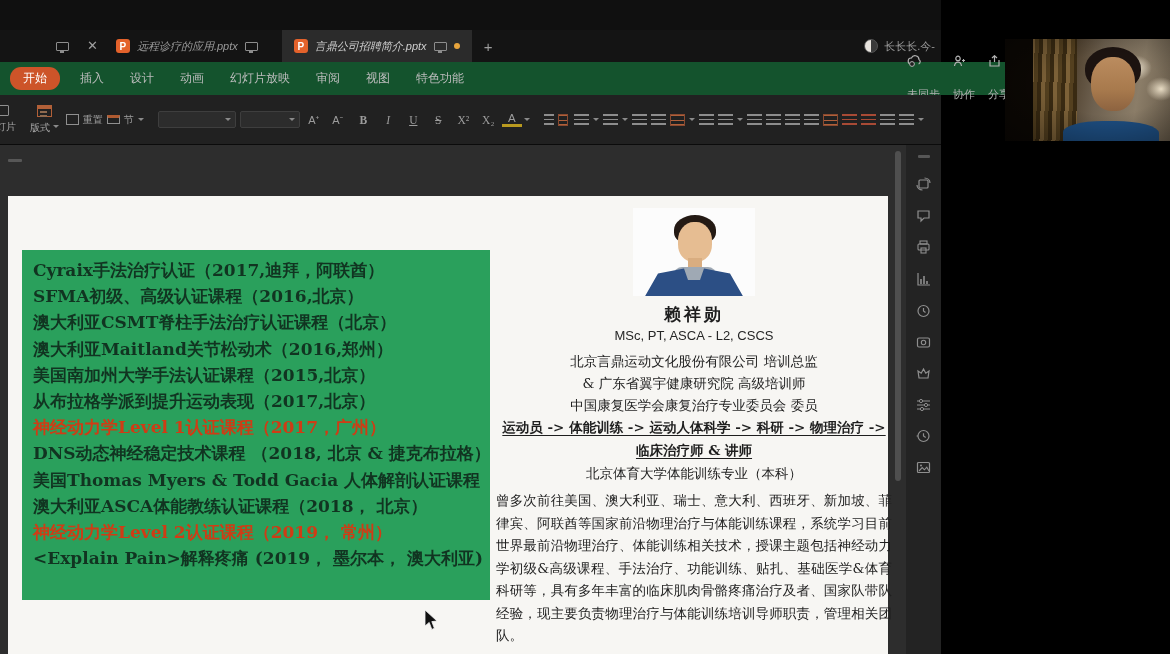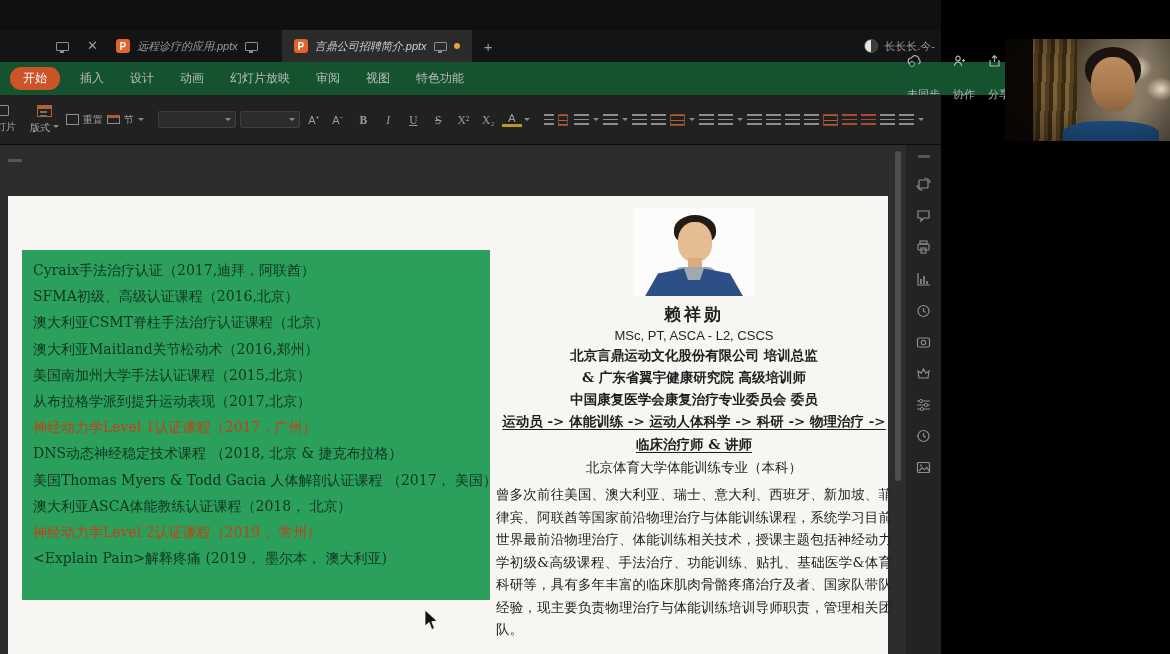--- a/index.html
+++ b/index.html
@@ -94,34 +94,34 @@
   .rail { position:absolute; left:906px; top:0; width:35px; height:509px; background:#232323;
           display:flex; flex-direction:column; align-items:center; padding-top:10px; gap:16px; }
   .rail-dash { width:12px; height:3px; background:#565656; border-radius:1px; margin-bottom:2px; }
   .rail svg { display:block; }
 
   
   .slide { position:absolute; left:8px; top:51px; width:880px; height:500px; background:#f7f6f3;
            font-family:"DejaVu Serif",serif; color:#1e1e1e; }
   .greenbox { position:absolute; left:14px; top:54px; width:468px; height:350px; background:#2aa05c;
               padding:7px 0 0 11px; overflow:hidden; }
-  .cert { font-size:14px; line-height:26.2px; color:#113421; font-weight:400; white-space:nowrap; }
+  .cert { font-size:17px; line-height:26.2px; color:#113421; font-weight:700; white-space:nowrap; }
   .cert.red { color:#cf3c15; }
 
   .profile { position:absolute; left:488px; top:8px; width:396px; text-align:center; }
   .portrait { position:relative; margin:4px auto 0; width:122px; height:88px; background:#fcfcfc; overflow:hidden; }
   .p-hair { position:absolute; left:41px; top:7px; width:42px; height:30px; background:#241a14; border-radius:50% 50% 42% 42%; }
   .p-face { position:absolute; left:45px; top:14px; width:34px; height:40px; background:#e6bd92; border-radius:46% 46% 44% 44%; }
   .p-neck { position:absolute; left:55px; top:50px; width:14px; height:12px; background:#d9ad80; }
   .p-shirt { position:absolute; left:41px; top:59px; width:42px; height:30px; background:#9fa9b4; border-radius:8px 8px 0 0; }
   .p-suit { position:absolute; left:11px; top:60px; width:100px; height:30px; background:#2c4f85;
             clip-path:polygon(0 100%,14% 18%,40% 2%,44% 40%,56% 40%,60% 2%,86% 18%,100% 100%); }
   .pname { font-size:17px; font-weight:bold; margin-top:9px; letter-spacing:3px; line-height:19px; }
   .pcred { font-size:13px; margin-top:4px; line-height:16px; font-family:"Liberation Sans",sans-serif; color:#262626; }
-  .ptitles { font-size:13.5px; font-weight:bold; margin-top:0; line-height:22px; }
+  .ptitles { font-size:13.5px; font-weight:normal; margin-top:6px; line-height:22px; }
   .ppaths { font-size:13.5px; font-weight:bold; line-height:23px; }
   .ppaths .pl { text-decoration:underline; text-underline-offset:3px; }
   .pedu { font-size:13.5px; line-height:22px; }
   .pbio { font-size:13.5px; line-height:22.5px; margin-top:5px; text-align:justify; }
 
   
   .webcam { position:absolute; left:1005px; top:39px; width:165px; height:102px; background:#17100a; overflow:hidden; }
   .wc-wall { position:absolute; inset:0; background:linear-gradient(100deg,#241709 0%,#3c2c18 28%,#6e6150 55%,#8b7d68 78%,#665a49 100%); }
   .wc-light1 { position:absolute; right:18px; top:16px; width:34px; height:26px; border-radius:50%;
                background:radial-gradient(ellipse,#efe6d2 0%,rgba(239,230,210,0) 70%); }

